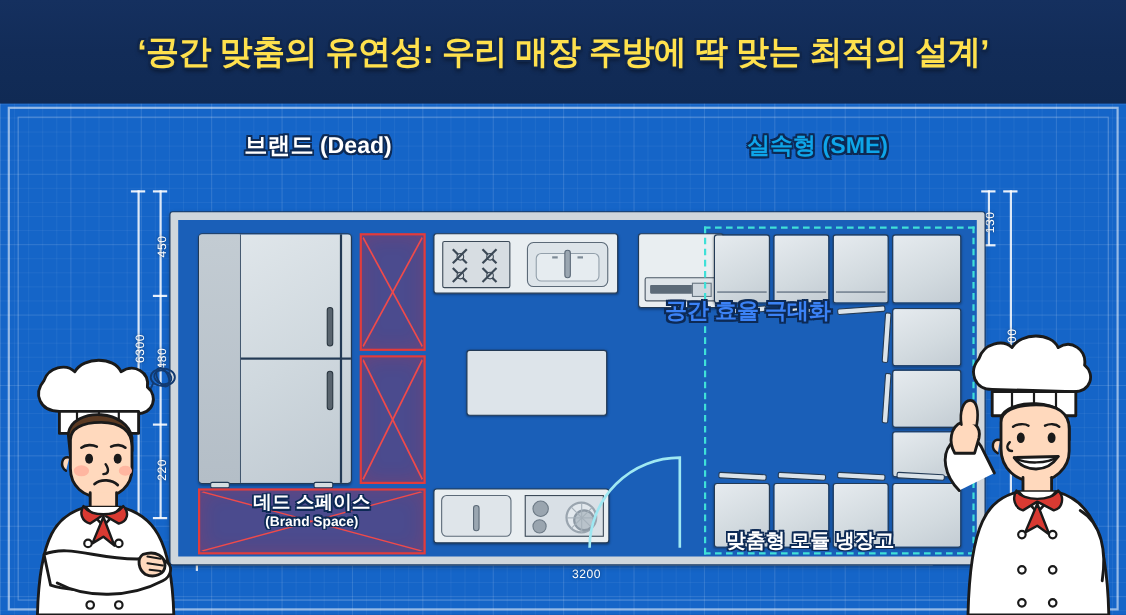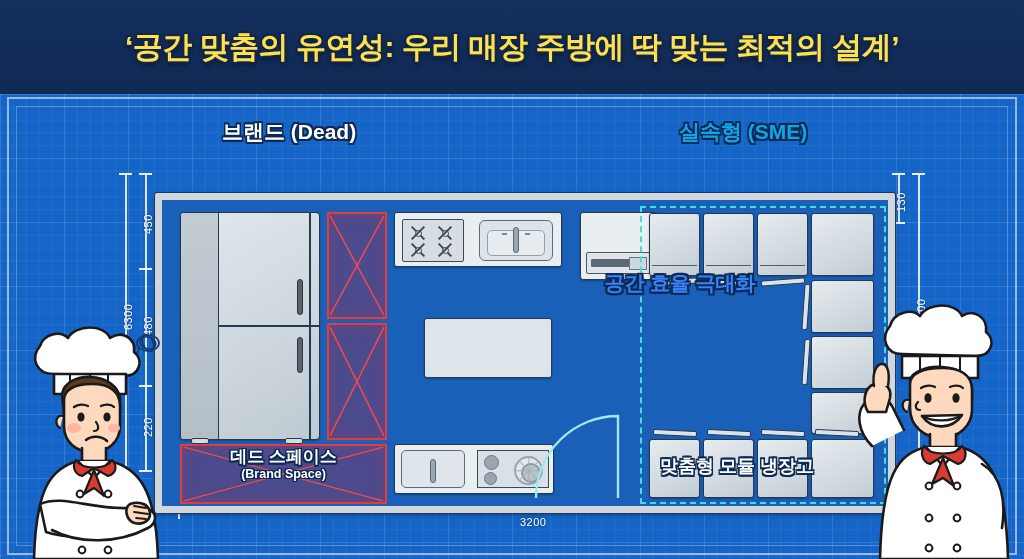--- a/index.html
+++ b/index.html
@@ -464,21 +464,21 @@
   <div class="tick-v" style="left:568px; top:483px;"></div>
   <div class="dimline-h" style="left:178px; top:512px; width:670px;"></div>
   <div class="tick-v" style="left:178px; top:506px;"></div>
   <div class="dimtext" style="left:520px; top:516px;">3200</div>
 
   <div class="dimline-h" style="left:574px; top:489px; width:72px;"></div>
   <div class="tick-v" style="left:574px; top:483px;"></div>
   <div class="tick-v" style="left:644px; top:483px;"></div>
   <div class="dimtext" style="left:594px; top:493px;">100</div>
 
-  <div class="bot-label" style="left:660px; top:454px;">맞춤형 모듈 냉장고</div>
+  <div class="bot-label" style="left:660px; top:479px;font-family:Liberation Serif, serif;">맞춤형 모듈 냉장고</div>
 
   <svg class="chef" id="chef-left" viewBox="0 0 186 241">
     <g stroke="#1a1a1a" stroke-width="2.6" stroke-linejoin="round" stroke-linecap="round">
 
       <path d="M46 56 C28 56 22 40 32 28 C36 16 52 12 60 20 C68 6 96 6 102 20 C114 12 128 20 126 34 C136 42 132 58 116 58 Z" fill="#ffffff"></path>
       <path d="M46 56 L118 56 L118 76 L46 76 Z" fill="#ffffff"></path>
       <path d="M62 56 L62 76 M82 56 L82 76 M100 56 L100 76" fill="none" stroke-width="2"></path>
 
       <path d="M54 76 C56 64 70 58 84 59 C98 60 110 68 112 80 L112 92 C108 84 98 80 86 82 C72 84 60 88 56 96 Z" fill="#5b3a22"></path>
 

